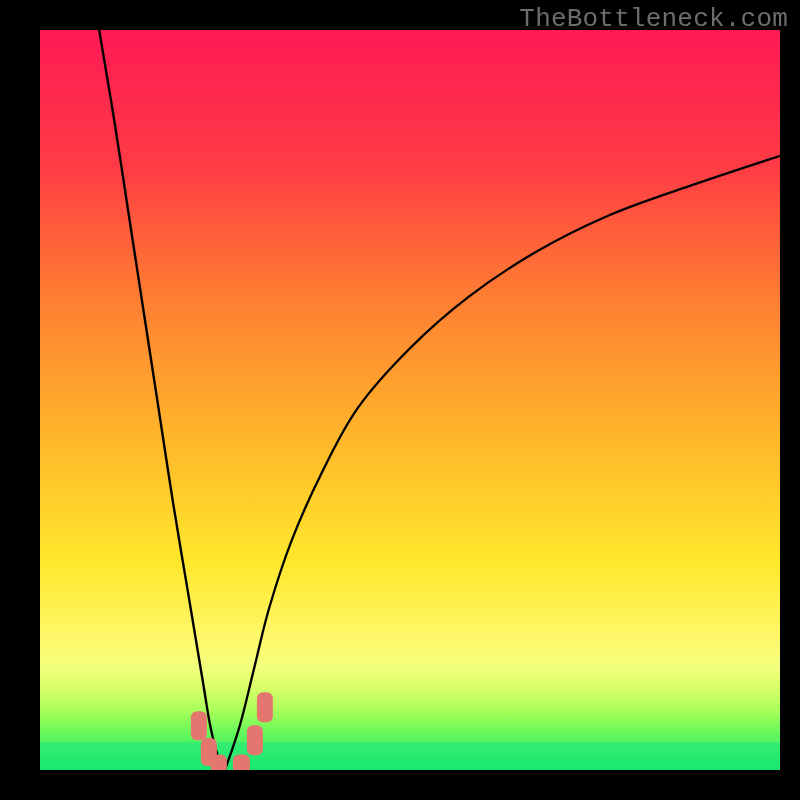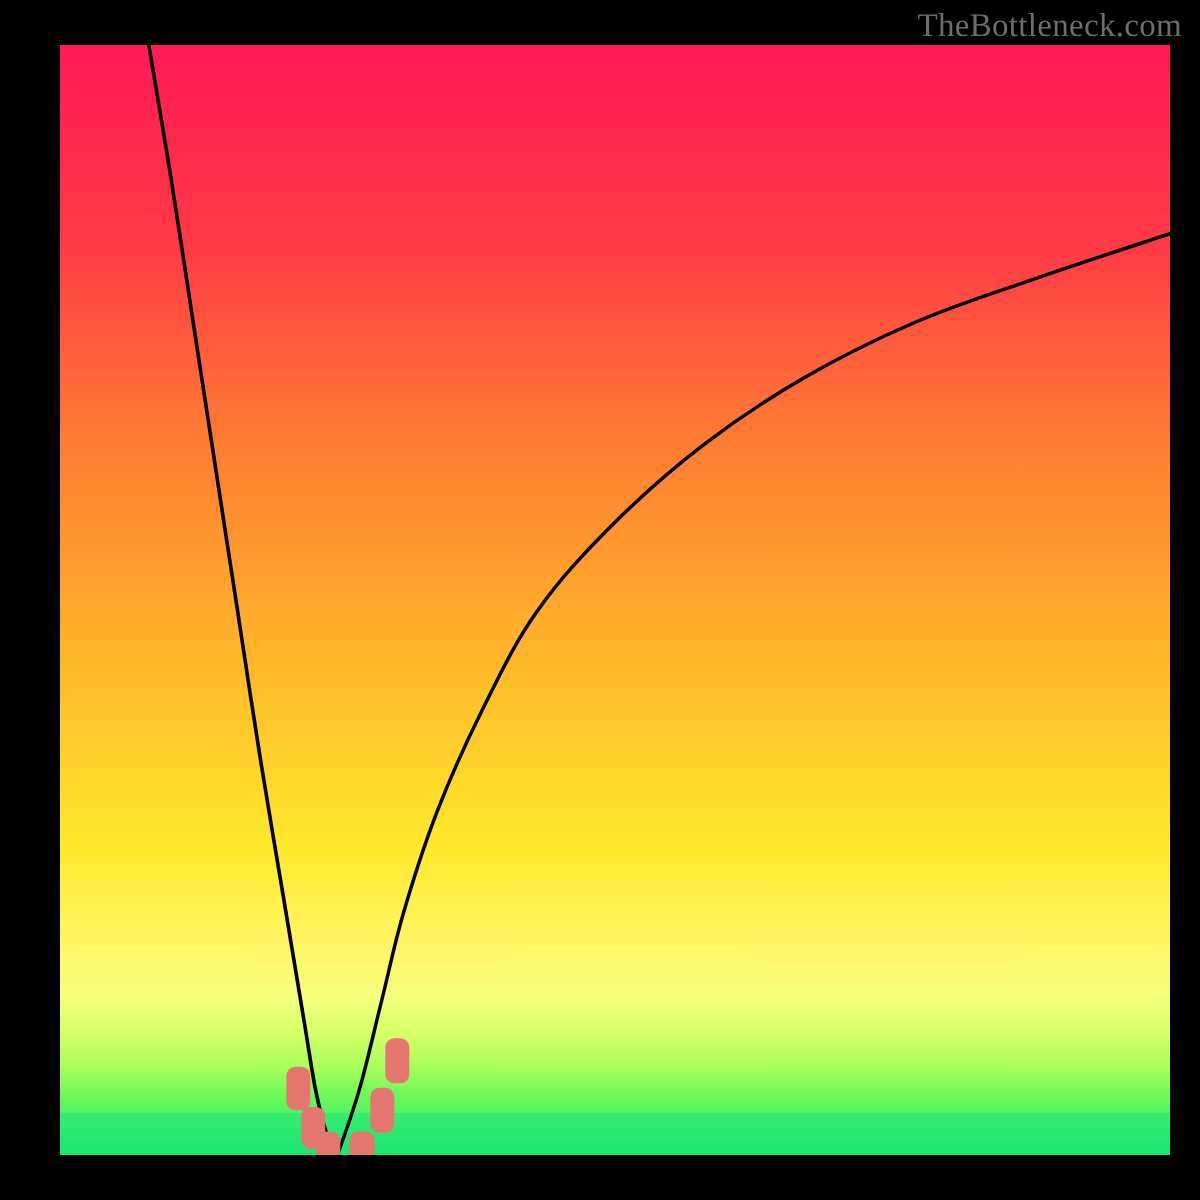--- a/index.html
+++ b/index.html
@@ -32,22 +32,22 @@
   }
   .greenband {
     position: absolute;
     left: 0;
     right: 0;
   }
   .watermark {
     position: absolute;
     top: 4px;
     right: 12px;
-    font-family: Liberation Serif, serif;
-    font-size: 22px;
+    font-family: Liberation Mono, monospace;
+    font-size: 26px;
     font-weight: 500;
     color: #6d6d6d;
     letter-spacing: 0.2px;
   }
   svg.curve {
     position: absolute;
     inset: 0;
   }
   .marker {
     position: absolute;

